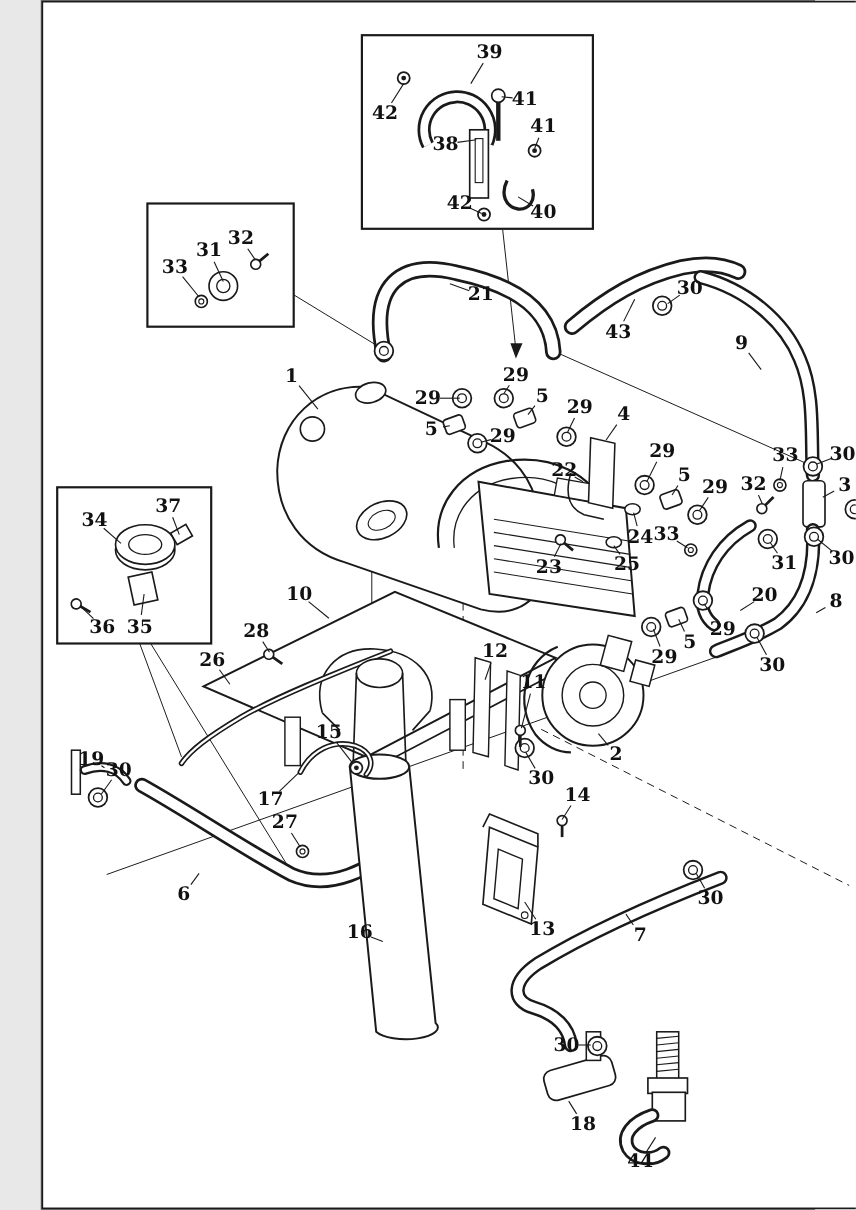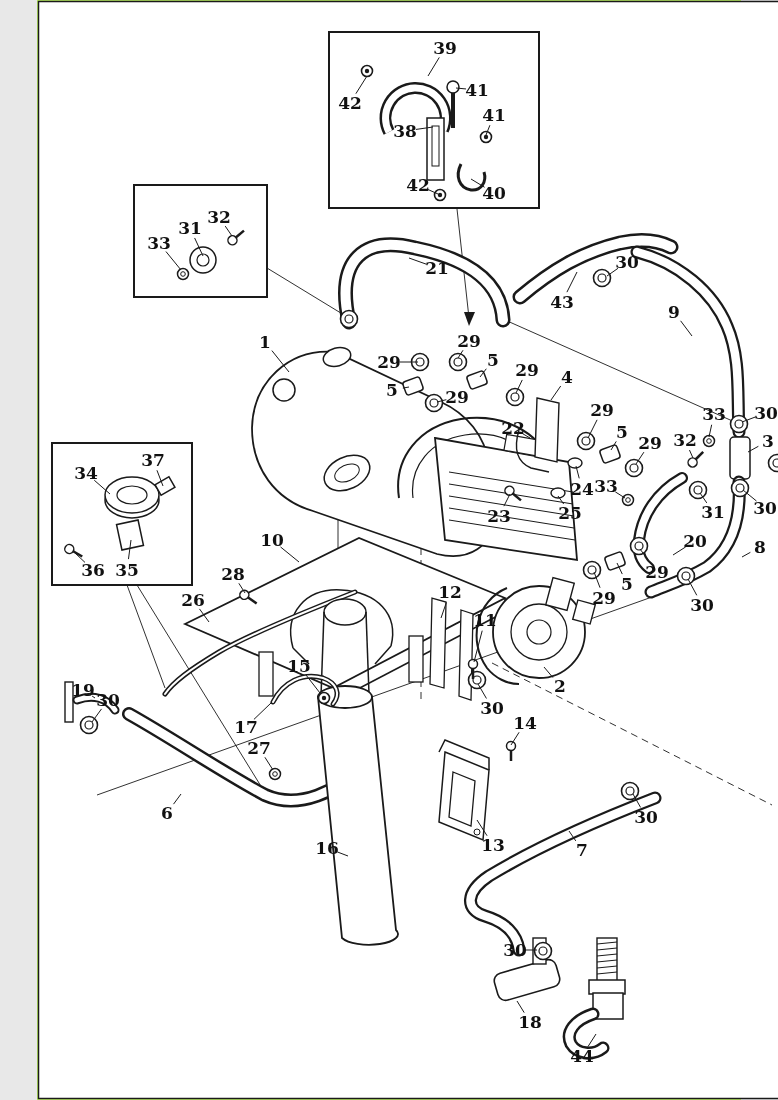--- a/index.html
+++ b/index.html
@@ -1,16 +1,16 @@
 <!DOCTYPE html>
 <html><head>
 <meta charset="utf-8">
 <style>
   html,body{margin:0;padding:0;background:#e8e8e8;}
-  #page{width:704px;height:1100px;background:#bef264;position:relative;margin:0 auto;
+  #page{width:704px;height:1100px;background:#737373;position:relative;margin:0 auto;
         font-family:"DejaVu Serif", serif;}
   svg{display:block;}
   .callout{font-family:"DejaVu Serif", serif;font-weight:bold;font-size:17px;fill:#111;}
   .dwgnum{font-family:"DejaVu Sans", sans-serif;font-size:7px;fill:#333;letter-spacing:0.5px;}
   .ln{stroke:#1a1a1a;fill:none;}
   .part{stroke:#1a1a1a;fill:#ffffff;}
   .hose-o{stroke:#1a1a1a;fill:none;stroke-linecap:round;}
   .hose-i{stroke:#ffffff;fill:none;stroke-linecap:round;}
 </style>
 </head>

